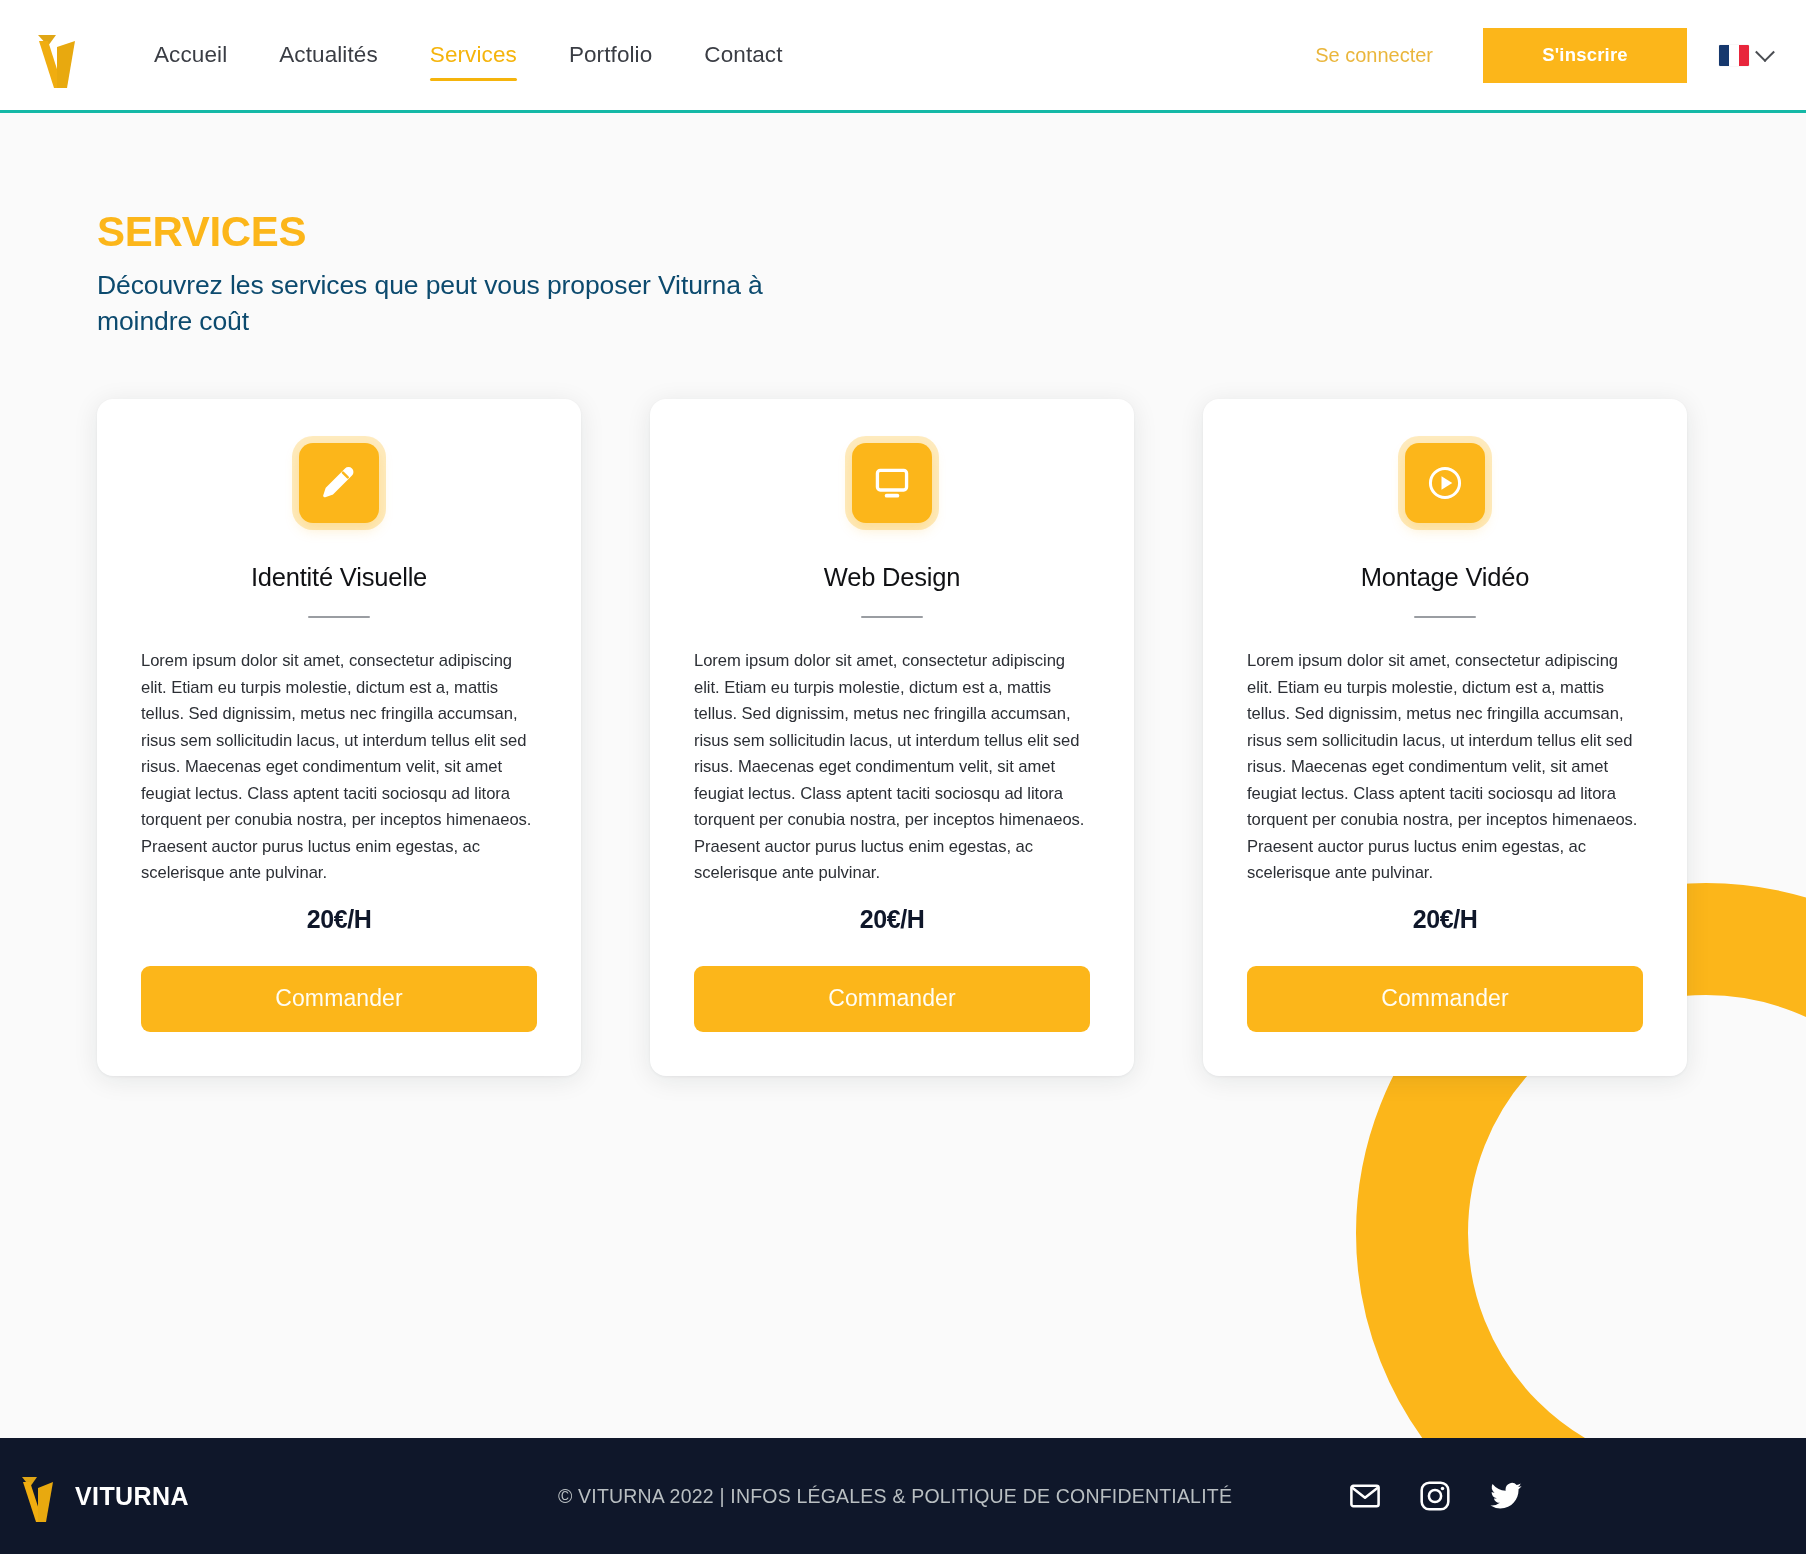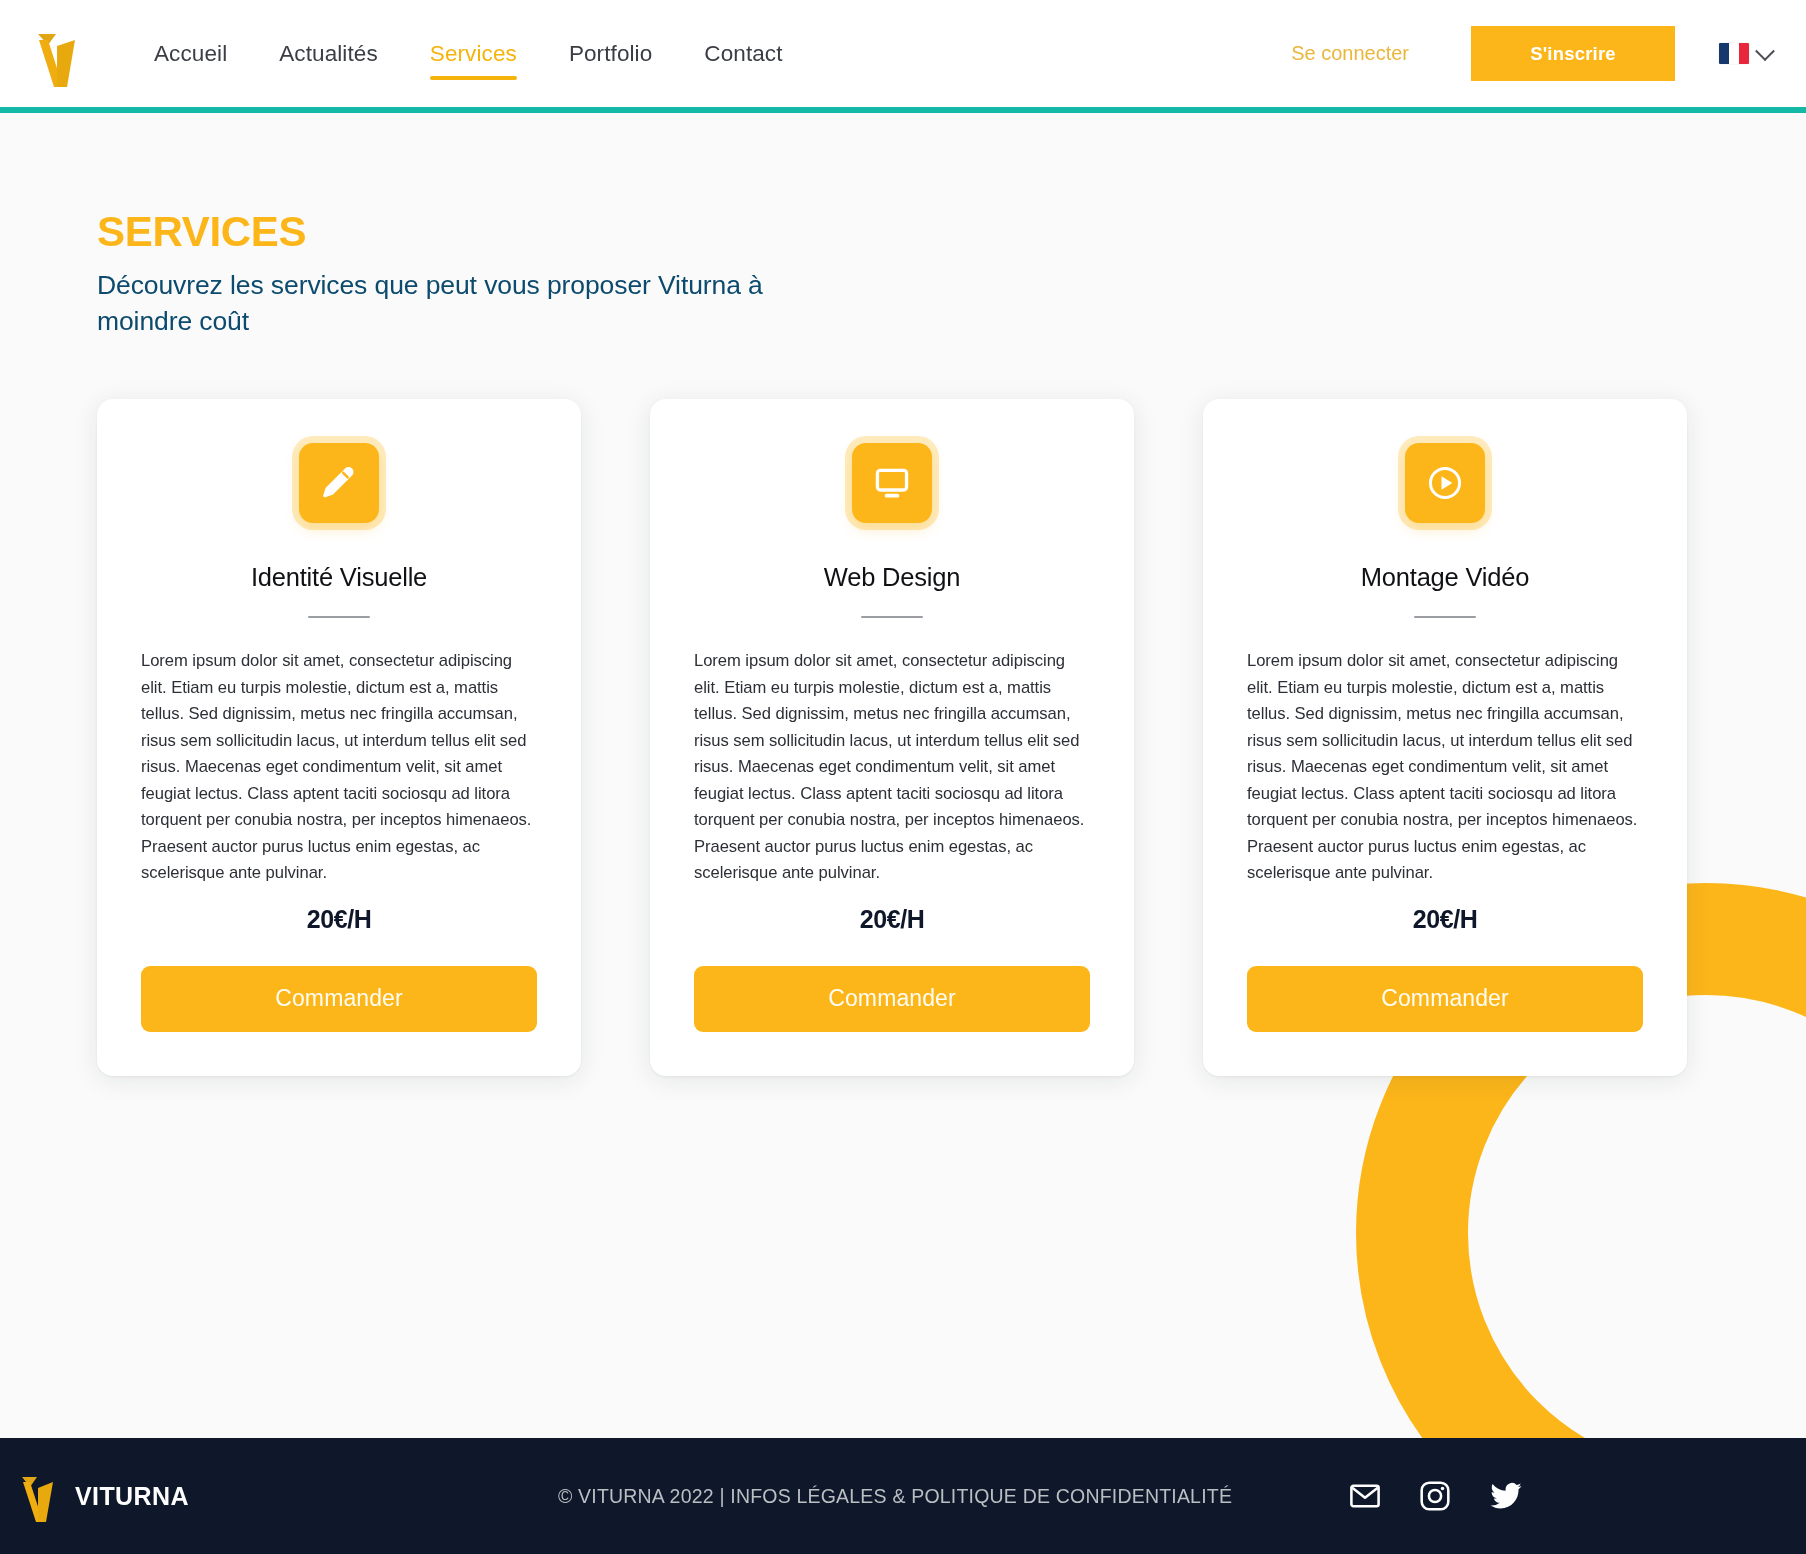--- a/index.html
+++ b/index.html
@@ -25,21 +25,21 @@
     background: #ffffff;
     overflow: hidden;
   }
 
   
   .header {
     position: relative;
     z-index: 40;
     height: 113px;
     background: #ffffff;
-    border-bottom: 6px solid #14b8a6;
+    border-bottom: 3px solid #14b8a6;
     display: flex;
     align-items: center;
     padding: 0 34px 0 28px;
   }
 
   .brand-logo {
     width: 62px;
     height: 72px;
     position: relative;
     flex: 0 0 auto;
@@ -69,21 +69,21 @@
     bottom: -7px;
     height: 3.5px;
     background: #f5b40c;
     border-radius: 2px;
   }
 
   .header-right {
     margin-left: auto;
     display: flex;
     align-items: center;
-    gap: 12px;
+    gap: 0;
   }
   .login-link {
     font-size: 20px;
     color: #eab63c;
     padding: 8px 18px;
     margin-right: 32px;
     cursor: pointer;
     white-space: nowrap;
   }
   .signup-btn {

